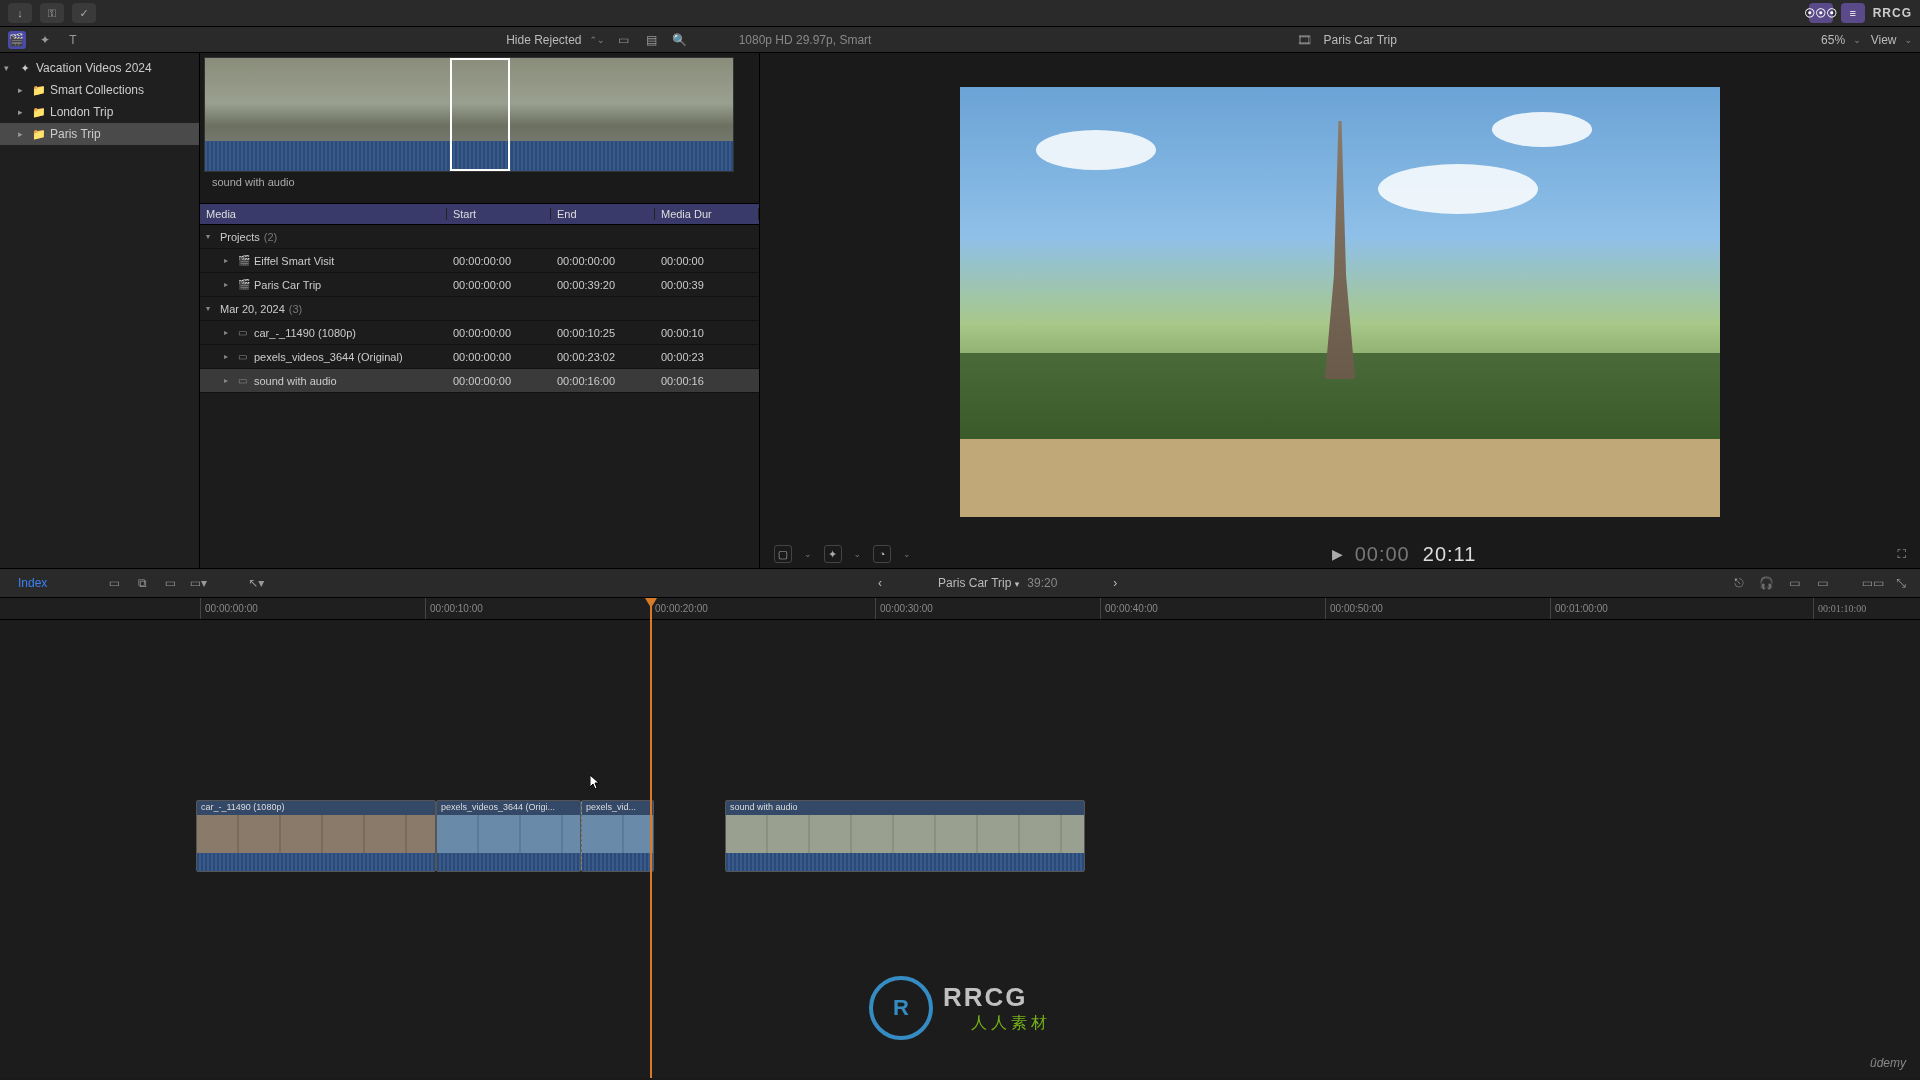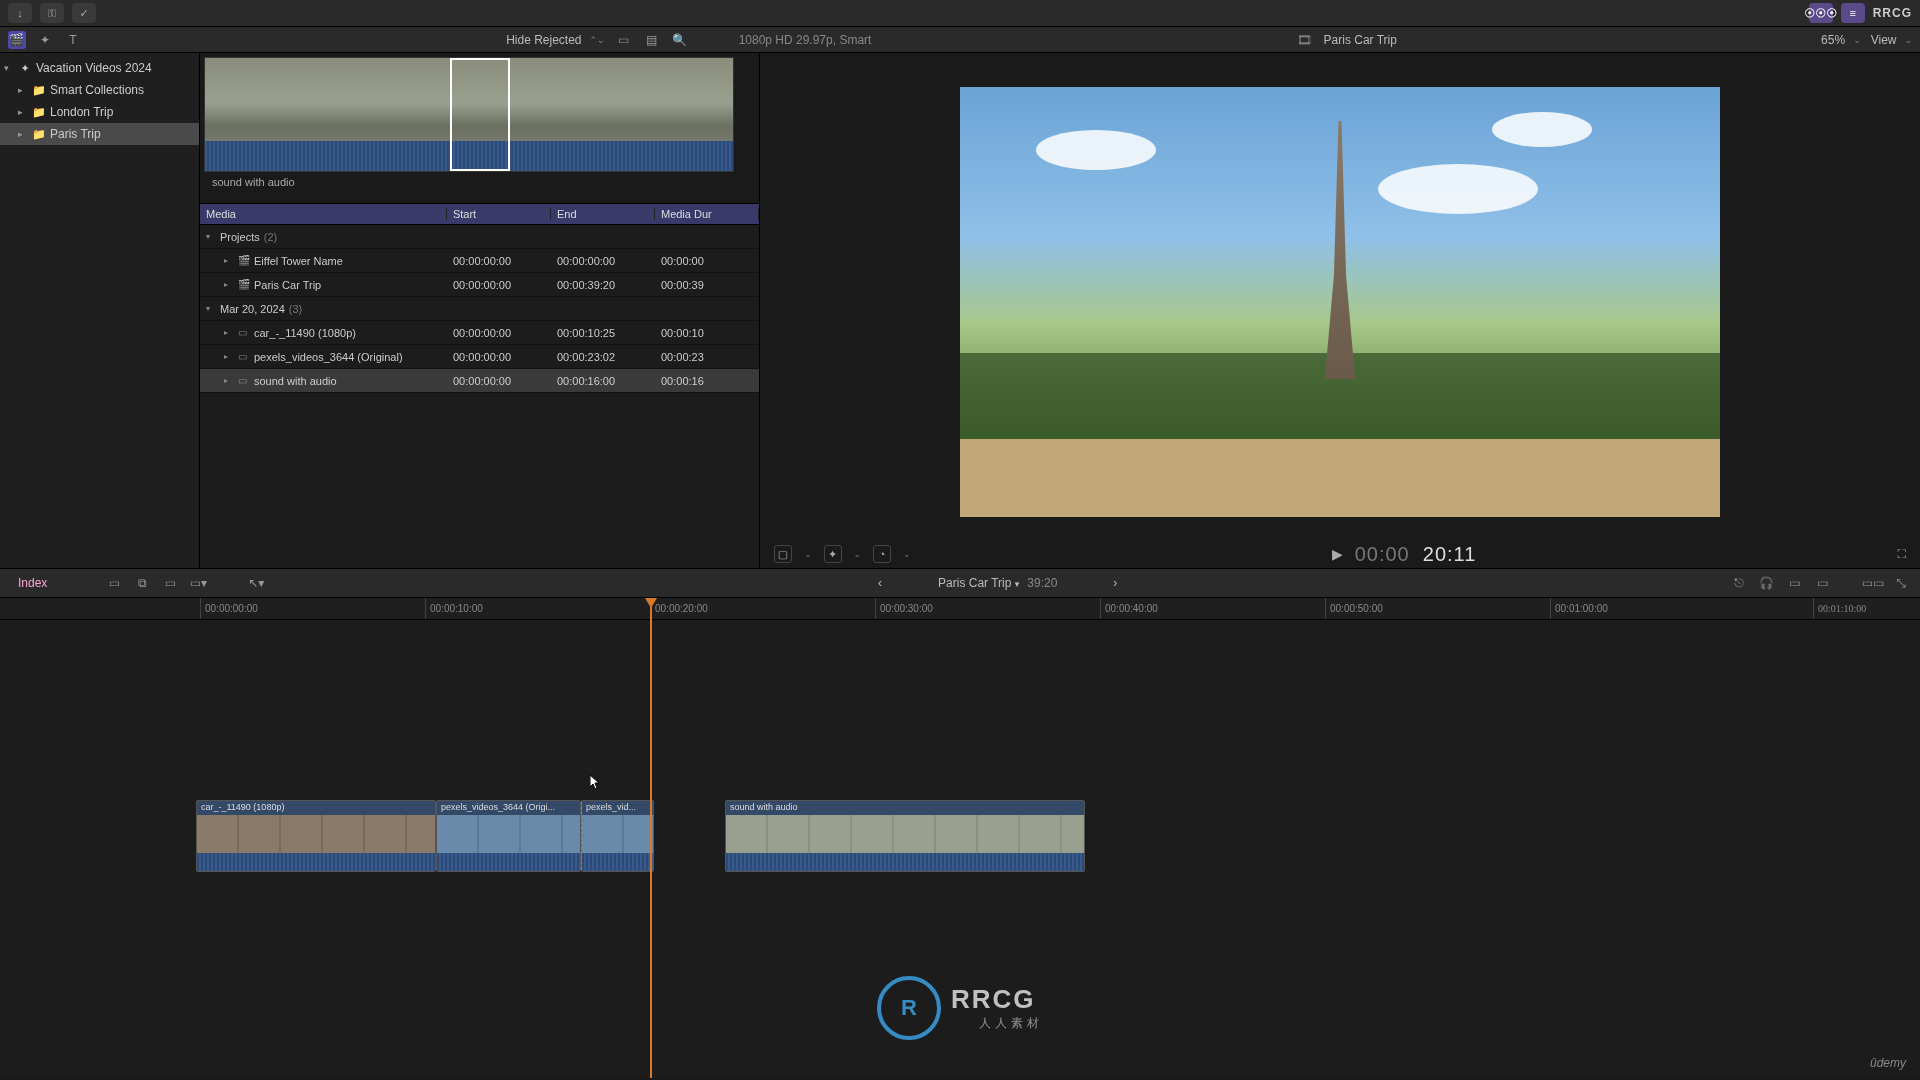--- a/index.html
+++ b/index.html
@@ -51,41 +51,41 @@
 .viewer-img .ground{position:absolute;bottom:0;left:0;right:0;height:18%;background:#c0a878;}
 .viewer-controls{height:28px;display:flex;align-items:center;padding:0 14px;gap:12px;color:#aaa;font-size:12px;}
 .viewer-controls .spacer{flex:1;}
 .viewer-controls .tc{font-family:ui-monospace,Menlo,monospace;color:#777;font-size:20px;letter-spacing:1px;}
 .viewer-controls .tc .big{color:#ddd;}
 .mini-ico{width:18px;height:18px;display:inline-flex;align-items:center;justify-content:center;font-size:11px;border:1px solid #444;border-radius:3px;}
 .timeline-toolbar{height:30px;background:#2a2a2a;display:flex;align-items:center;padding:0 10px;gap:10px;border-top:1px solid #000;border-bottom:1px solid #000;}
 .timeline-toolbar .grow{flex:1;}
 .timeline-toolbar .center{display:flex;align-items:center;gap:8px;font-size:12px;color:#bbb;}
 .timeline-toolbar .center .dur{color:#888;}
-.idx-btn{color:#f9a8d4;font-size:12px;padding:2px 8px;}
+.idx-btn{color:#3b82f6;font-size:12px;padding:2px 8px;}
 .timeline{flex:1;background:#1c1c1c;position:relative;overflow:hidden;height:480px;}
 .ruler{height:22px;background:#1f1f1f;border-bottom:1px solid #000;position:relative;font-size:10px;color:#888;}
 .ruler .tick{position:absolute;top:0;bottom:0;border-left:1px solid #444;padding-left:4px;display:flex;align-items:center;}
 .playhead{position:absolute;top:0;bottom:0;width:2px;background:#d97a2a;z-index:5;}
 .playhead::before{content:"";position:absolute;top:0;left:-5px;width:12px;height:10px;background:#d97a2a;clip-path:polygon(0 0,100% 0,50% 100%);}
 .tracks{position:absolute;top:22px;left:0;right:0;bottom:0;}
 .clip{position:absolute;height:72px;border:1px solid #555;border-radius:2px;overflow:hidden;background:#4a6a8a;}
 .clip .label{position:absolute;top:0;left:0;right:0;height:14px;background:rgba(50,70,100,0.9);font-size:9px;color:#ddd;padding:1px 4px;white-space:nowrap;overflow:hidden;}
 .clip .thumbs{position:absolute;top:14px;left:0;right:0;height:40px;background:repeating-linear-gradient(90deg,#8a7a6a 0 40px,#7a6a5a 40px 42px);}
 .clip .audio{position:absolute;bottom:0;left:0;right:0;height:18px;background:repeating-linear-gradient(90deg,#2a4a7a 0 2px,#3a5a8a 2px 4px);}
 .clip.c2 .thumbs{background:repeating-linear-gradient(90deg,#6a8aaa 0 40px,#5a7a9a 40px 42px);}
 .clip.c3 .thumbs{background:repeating-linear-gradient(90deg,#9aa090 0 40px,#8a9080 40px 42px);}
 .clip.adjacent{border-left:1px dashed #888;}
 .cursor-arrow{position:absolute;width:12px;height:16px;z-index:9;}
 .cursor-arrow svg{width:100%;height:100%;}
 .brand{position:absolute;bottom:10px;right:14px;color:#888;font-size:12px;font-style:italic;}
 .wm-center{position:absolute;left:50%;bottom:40px;transform:translateX(-50%);display:flex;align-items:center;gap:10px;opacity:.85;}
 .wm-center .ring{width:64px;height:64px;border-radius:50%;border:4px solid #3aa0e0;display:flex;align-items:center;justify-content:center;color:#3aa0e0;font-weight:bold;font-size:22px;}
 .wm-center .txt{color:#ddd;font-size:26px;font-weight:600;letter-spacing:2px;}
-.wm-center .sub{font-size:12px;color:#a3a3a3;letter-spacing:4px;margin-left:28px;}
+.wm-center .sub{font-size:16px;color:#84cc16;letter-spacing:4px;margin-left:28px;}
 .toolbar-rightlbl{font-size:12px;color:#ccc;}
 </style>
 </head>
 <body>
 
 <div class="topbar">
   <div class="icon-btn">↓</div>
   <div class="icon-btn">⚿</div>
   <div class="icon-btn">✓</div>
   <div class="spacer"></div>
@@ -170,21 +170,21 @@
           </div>
           <div class="cell time"></div>
           <div class="cell time"></div>
           <div class="cell time"></div>
         </div>
         <div class="list-row">
           <div class="cell name">
             <span style="width:14px;"></span>
             <span class="tri">▸</span>
             <span class="ico">🎬</span>
-            <span>Eiffel Tower Name</span>
+            <span>Eiffel Smart Visit</span>
           </div>
           <div class="cell time">00:00:00:00</div>
           <div class="cell time">00:00:00:00</div>
           <div class="cell time">00:00:00</div>
         </div>
         <div class="list-row">
           <div class="cell name">
             <span style="width:14px;"></span>
             <span class="tri">▸</span>
             <span class="ico">🎬</span>

